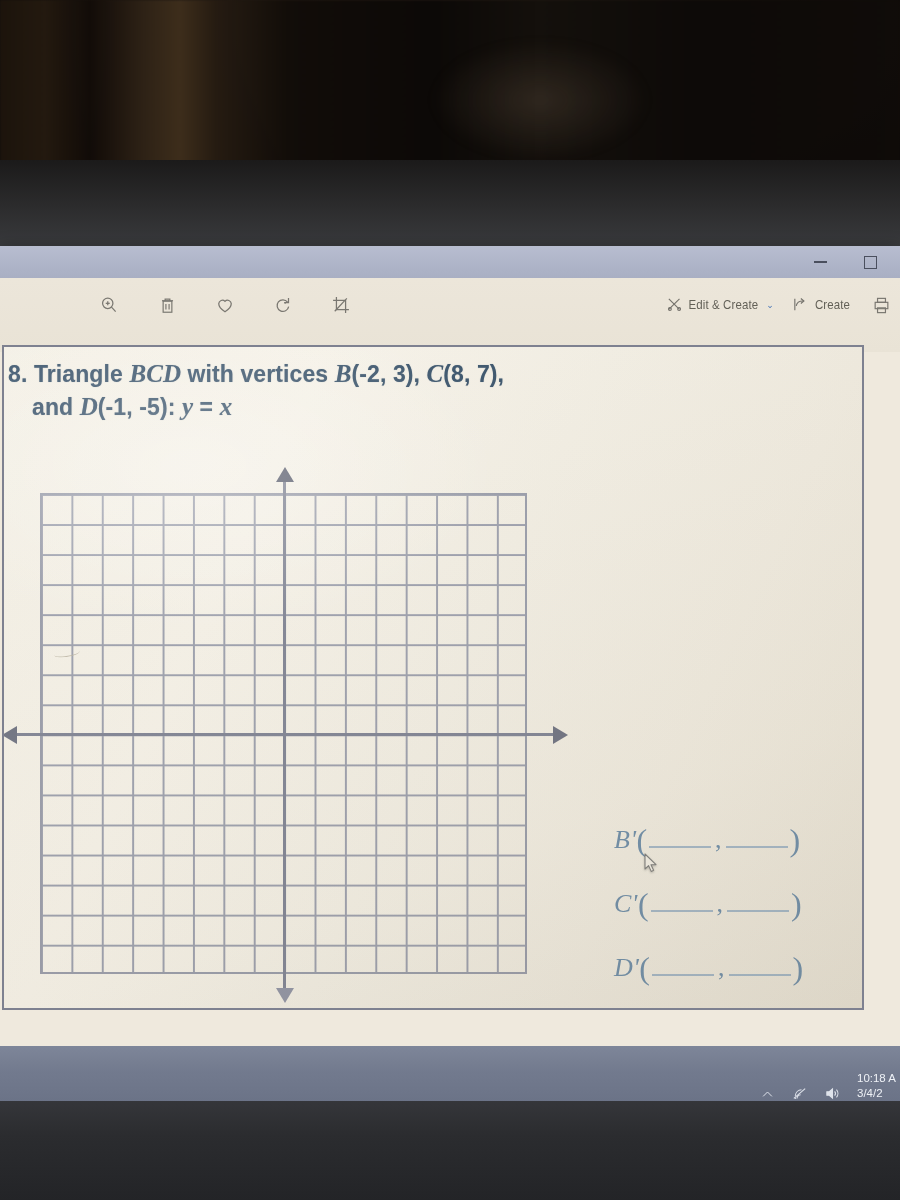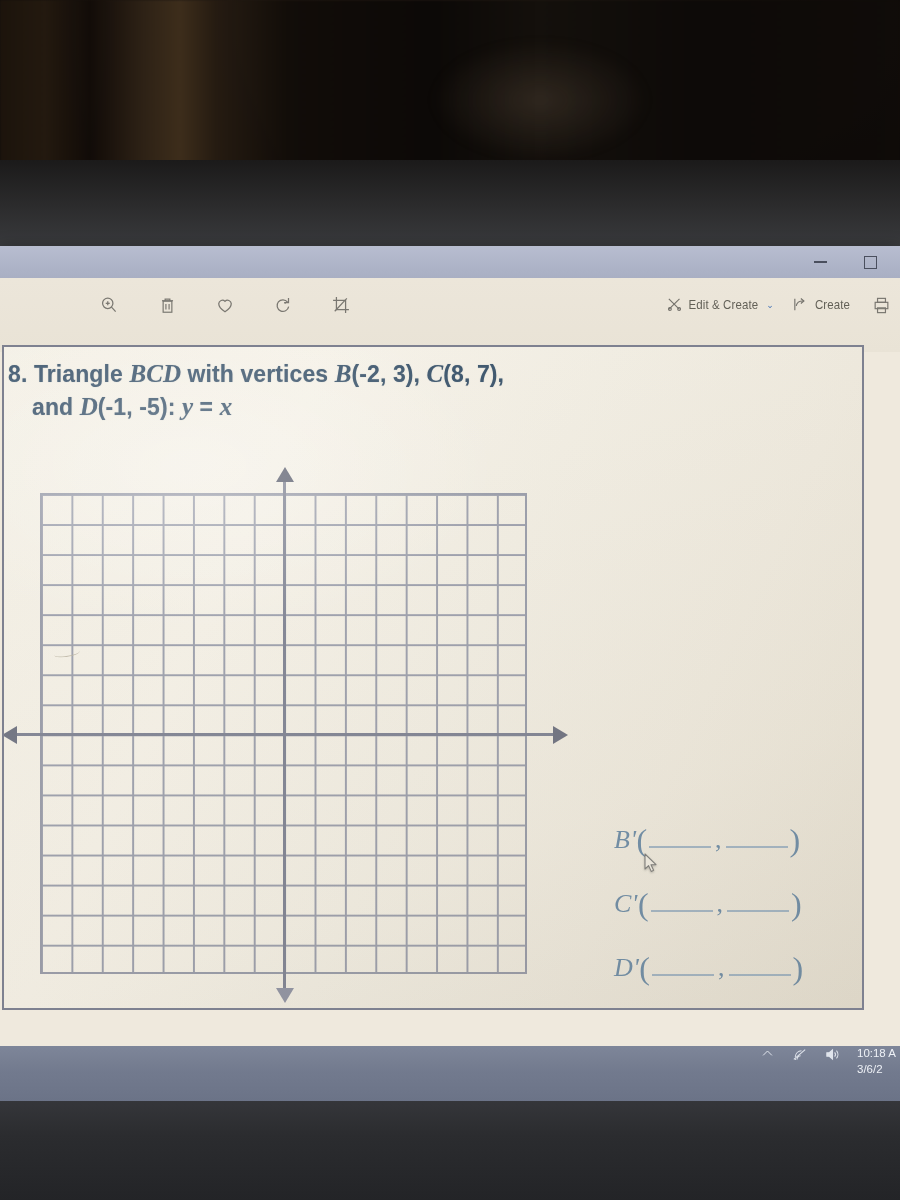--- a/index.html
+++ b/index.html
@@ -163,21 +163,21 @@
     position:absolute;left:640px;top:506px;width:16px;height:22px;
     filter:drop-shadow(0 1px 1px rgba(0,0,0,.25));
   }
 
   
   .taskbar{
     position:absolute;left:0;top:1046px;width:900px;height:56px;
     background:linear-gradient(180deg,#7e8699 0%,#727a8e 45%,#6b7387 100%);
   }
   .tray{
-    position:absolute;right:0;top:0;height:56px;display:flex;align-items:flex-start;gap:16px;padding-right:2px;
+    position:absolute;right:0;top:0;height:56px;display:flex;align-items:flex-end;gap:16px;padding-right:2px;
   }
   .tray-icon{color:#e9edf4;opacity:.92;display:flex;align-items:center;}
   .clock{
     color:#eef1f6;font-size:11.5px;line-height:1.35;text-align:left;
     padding-right:2px;white-space:nowrap;
   }
 </style>
 </head>
 <body>
 
@@ -357,19 +357,19 @@
       <div class="tray-icon">
         <svg width="17" height="17" viewBox="0 0 24 24" fill="none" stroke="#e9edf4" stroke-width="1.5">
           <path d="M4 9.5h3.5L12 5.5v13l-4.5-4H4z" fill="#e9edf4"></path>
           <path d="M15 9a4.6 4.6 0 0 1 0 6"></path>
             <path d="M17.6 6.6a8.2 8.2 0 0 1 0 10.8"></path>
         </svg>
       </div>
 
       <div class="clock">
         <div>10:18 A</div>
-        <div>3/6/2</div>
+        <div>3/4/2</div>
       </div>
     </div>
   </div>
 
   <div class="screen-dark-bottom"></div>
 </div>
 
 </body></html>

